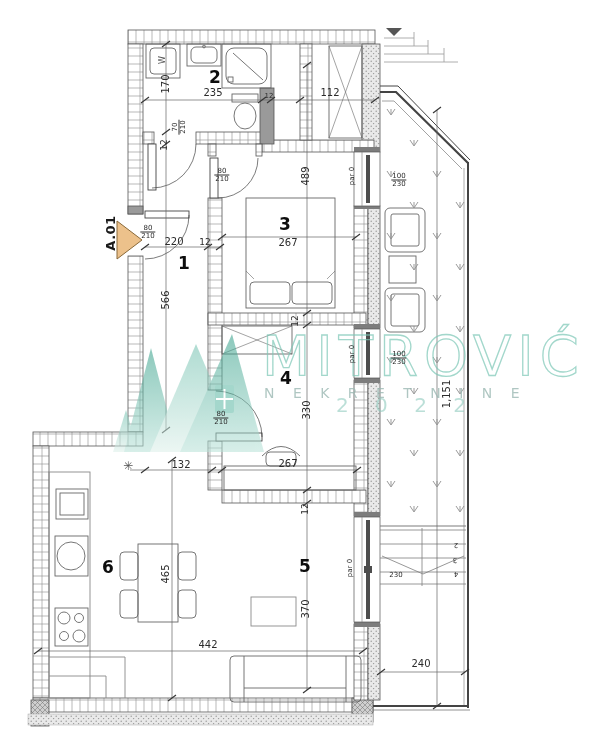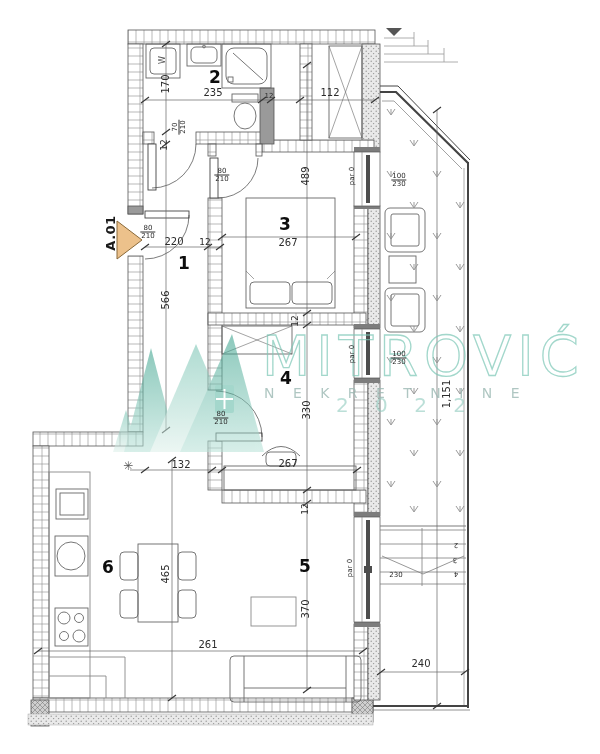--- a/index.html
+++ b/index.html
@@ -390,21 +390,21 @@
         <span class="den">210</span>
       </span>
   </div>
 
   <div class="lbl s10" style="left:181px;top:465px">132</div>
   <div class="lbl s10" style="left:288px;top:464px">267</div>
   <div class="lbl s9 r90" style="left:305px;top:509px">12</div>
   <div class="lbl grey" style="left:128px;top:466px;font-size:12px">✳</div>
 
   <div class="lbl s10 r90" style="left:166px;top:574px">465</div>
-  <div class="lbl s10" style="left:208px;top:645px">261</div>
+  <div class="lbl s10" style="left:208px;top:645px">442</div>
   <div class="lbl s10 r90" style="left:306px;top:609px">370</div>
 
   <div class="lbl s7 r90" style="left:350px;top:568px">par 0</div>
   <div class="lbl s7" style="left:396px;top:575px">230</div>
 
   <div class="lbl s10 r90" style="left:447px;top:394px">1,151</div>
   <div class="lbl s7 r180" style="left:456px;top:544px">2</div>
   <div class="lbl s7 r180" style="left:455px;top:559px">3</div>
   <div class="lbl s7 r180" style="left:456px;top:573px">4</div>
   <div class="lbl s10" style="left:421px;top:664px">240</div>

